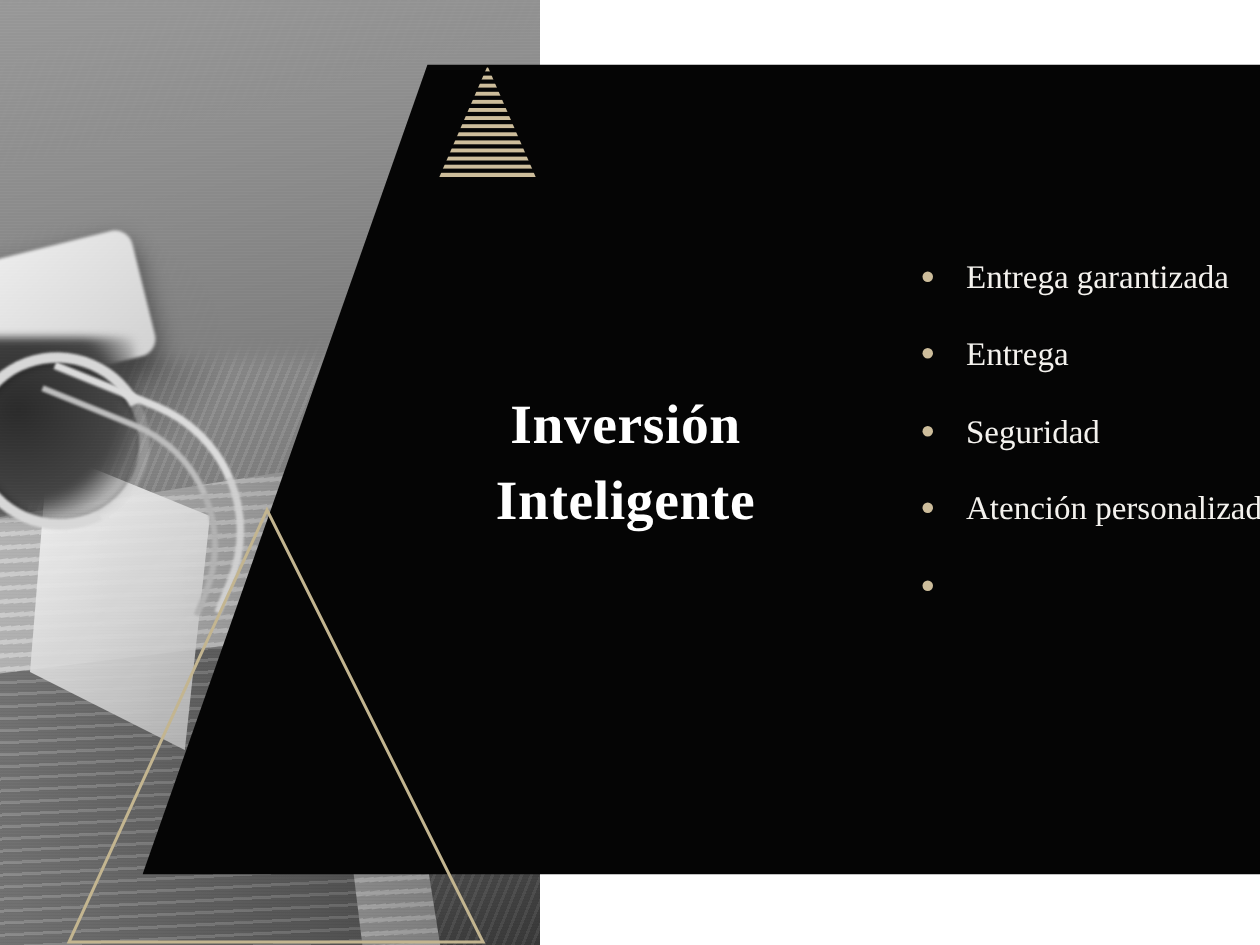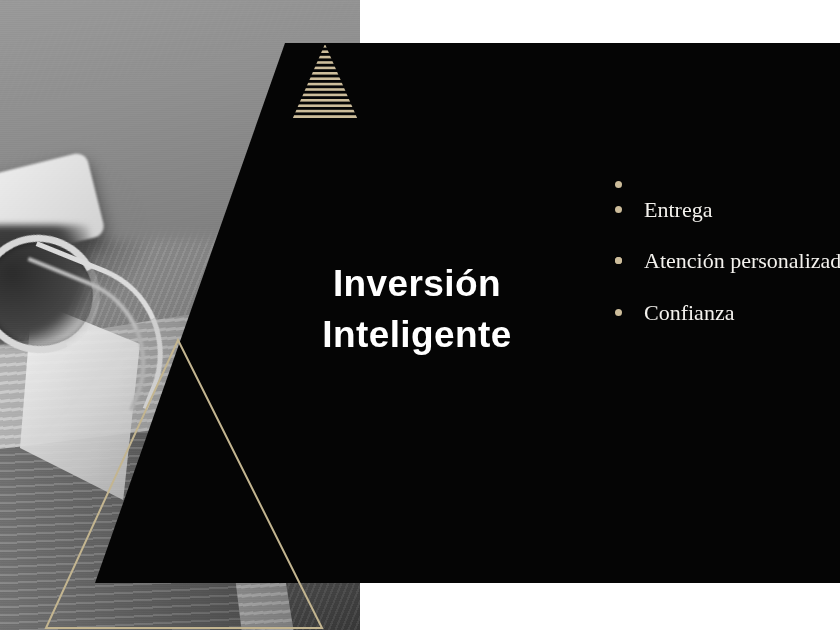--- a/index.html
+++ b/index.html
@@ -174,21 +174,21 @@
   }
 
   
   .title {
     position: absolute;
     left: 252px;
     top: 258px;
     width: 330px;
     text-align: center;
     color: #ffffff;
-    font-family: Liberation Sans, sans-serif;
+    font-family: Liberation Serif, serif;
     font-size: 37px;
     line-height: 1.38;
     font-weight: 700;
     letter-spacing: .4px;
     white-space: pre-line;
   }
 
   
   .bullets {
     position: absolute;
@@ -278,31 +278,32 @@
   <svg class="gold-triangle" viewBox="0 0 290 300">
     <polygon points="138,6 282,294 6,294" fill="none" stroke="#c3b590" stroke-width="2"></polygon>
   </svg>
 
   <div class="title">Inversión
 Inteligente</div>
 
   <ul class="bullets">
     <li>
       <span class="bullet-dot"></span>
+      <span>Entrega garantizada</span>
     </li>
     <li>
       <span class="bullet-dot"></span>
       <span>Entrega</span>
     </li>
     <li>
       <span class="bullet-dot"></span>
+      <span>Seguridad</span>
     </li>
     <li>
       <span class="bullet-dot"></span>
       <span>Atención personalizada</span>
     </li>
     <li>
       <span class="bullet-dot"></span>
-      <span>Confianza</span>
     </li>
   </ul>
 
 </div>
 
 </body></html>

